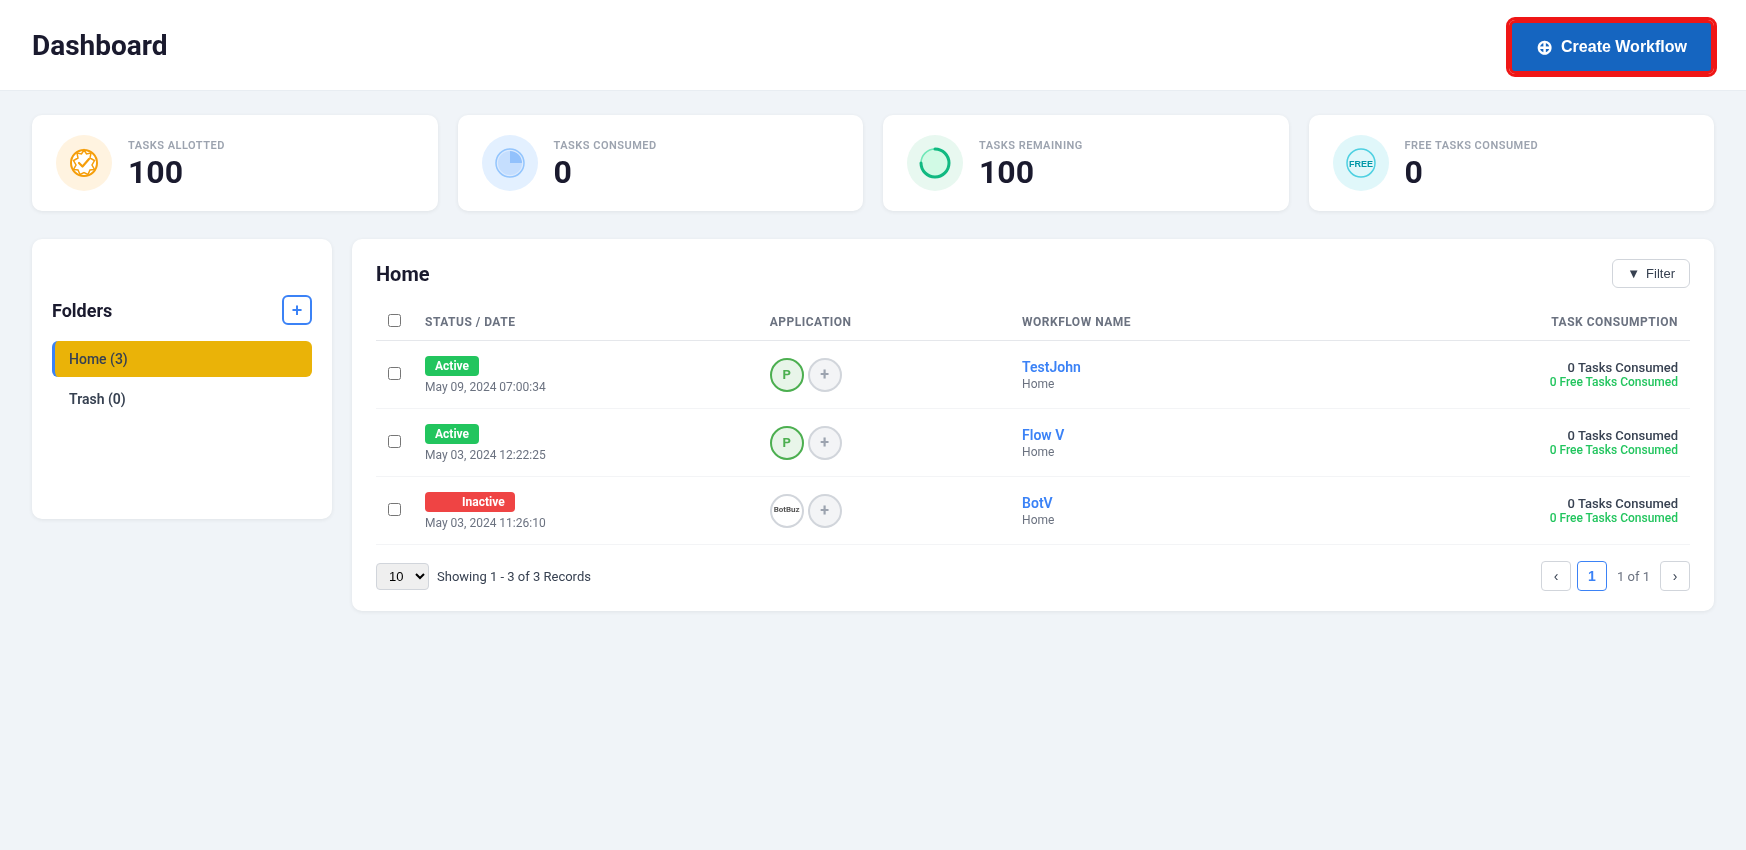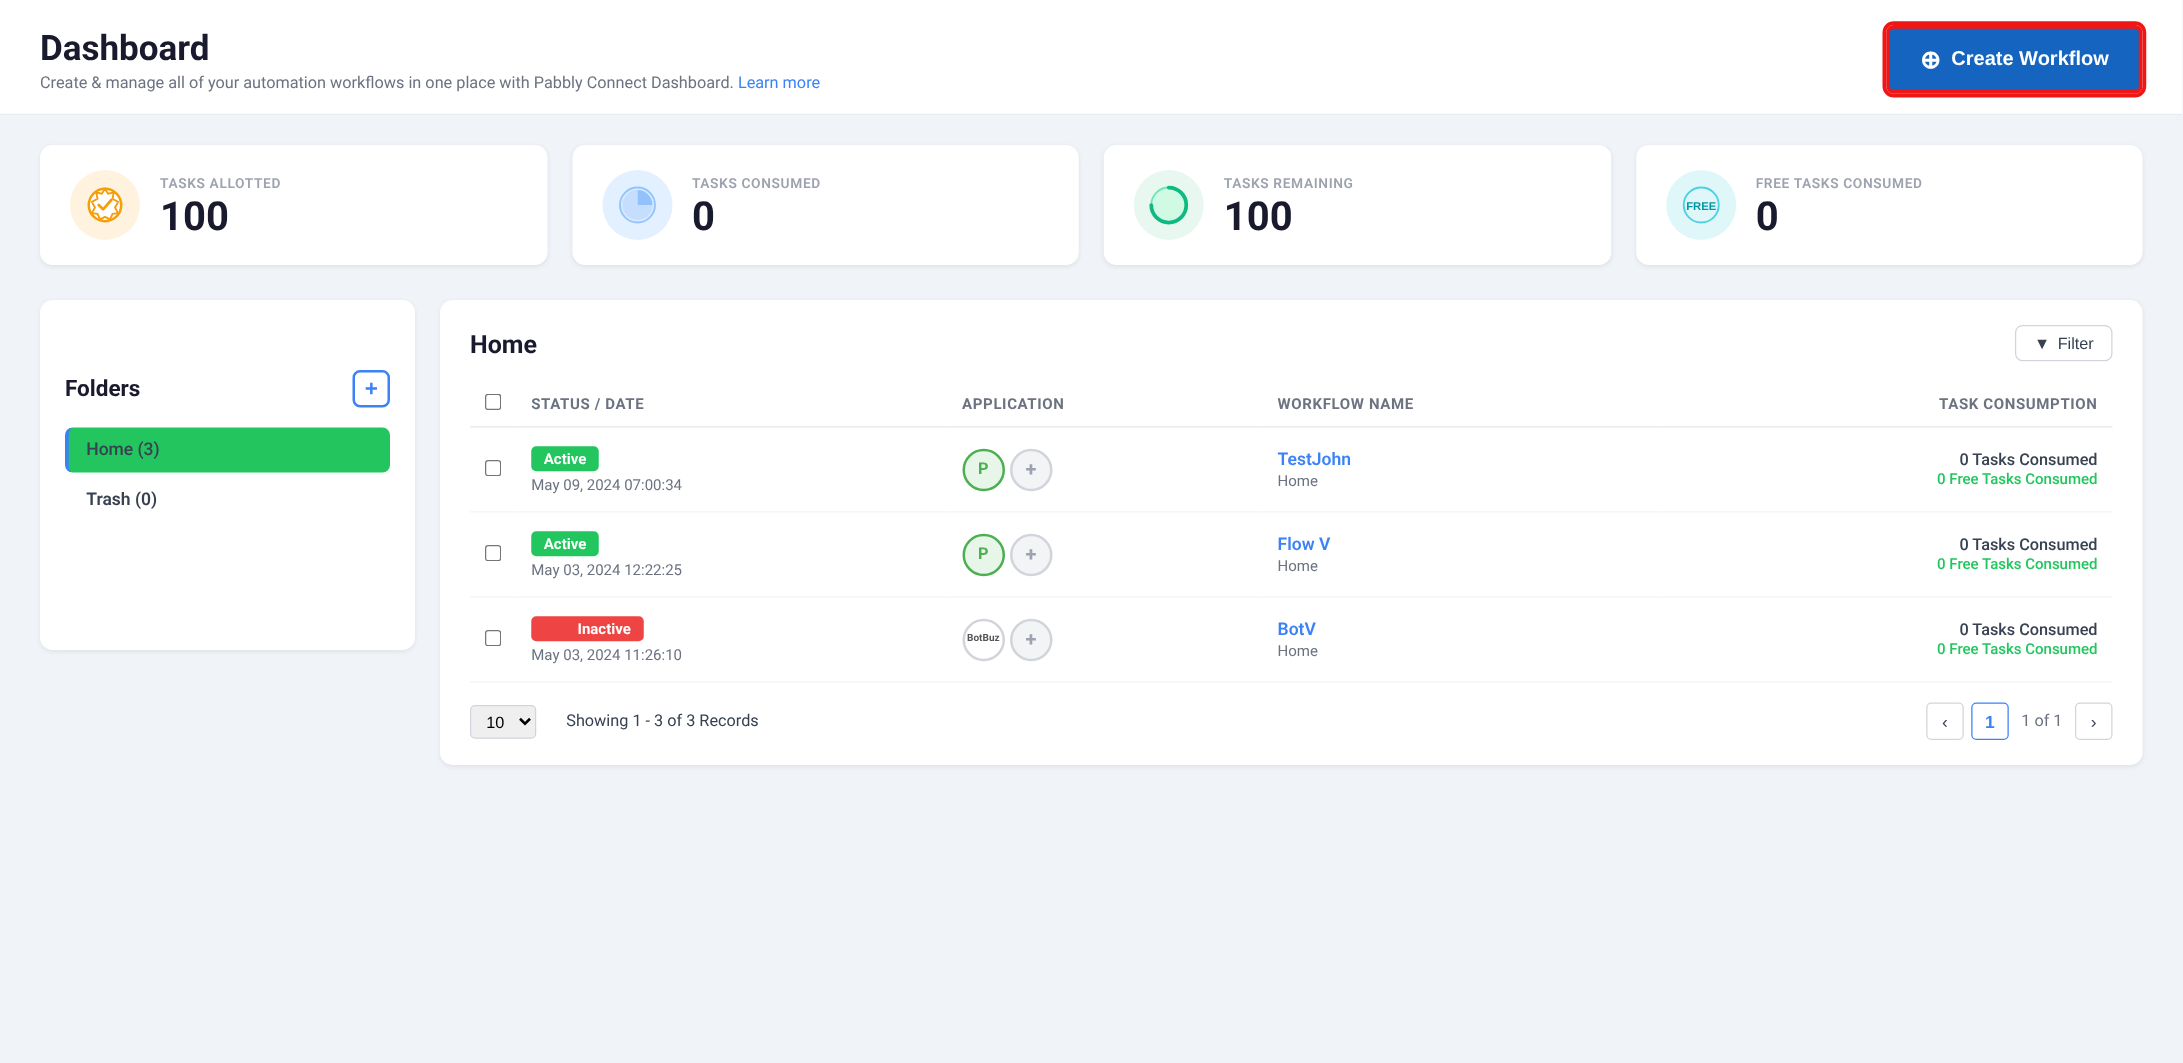--- a/index.html
+++ b/index.html
@@ -148,21 +148,21 @@
     .folder-item {
       padding: 10px 14px;
       border-radius: 6px;
       cursor: pointer;
       font-size: 14px;
       color: #374151;
       margin-bottom: 4px;
       border-left: 3px solid transparent;
     }
     .folder-item.active {
-      background: #22c55e;
+      background: #eab308;
       border-left: 3px solid #3b82f6;
       font-weight: 500;
     }
     .folder-item.trash {
       margin-top: 4px;
       font-weight: 600;
     }
 
     
     .workflows-panel {
@@ -290,21 +290,21 @@
     
     .pagination-row {
       display: flex;
       align-items: center;
       justify-content: space-between;
       margin-top: 16px;
     }
     .pagination-left {
       display: flex;
       align-items: center;
-      gap: 24px;
+      gap: 8px;
       font-size: 13px;
       color: #374151;
     }
     .per-page-select {
       border: 1px solid #d1d5db;
       border-radius: 4px;
       padding: 4px 8px;
       font-size: 13px;
       cursor: pointer;
     }
@@ -339,24 +339,20 @@
     }
   </style>
 </head>
 <body>
 
 <div class="page-wrapper">
 
   <div class="header">
     <div class="header-left">
       <div class="header-title">Dashboard</div>
-      <div class="header-subtitle">
-        <span>Create &amp; manage all of your automation workflows in one place with Pabbly Connect Dashboard. </span>
-        <a href="#">Learn more</a>
-      </div>
     </div>
     <button class="create-workflow-btn">
       <span style="font-size:20px;">⊕</span>
       <span>Create Workflow</span>
     </button>
   </div>
 
   <div class="main-content">
 
     <div class="stats-row">

